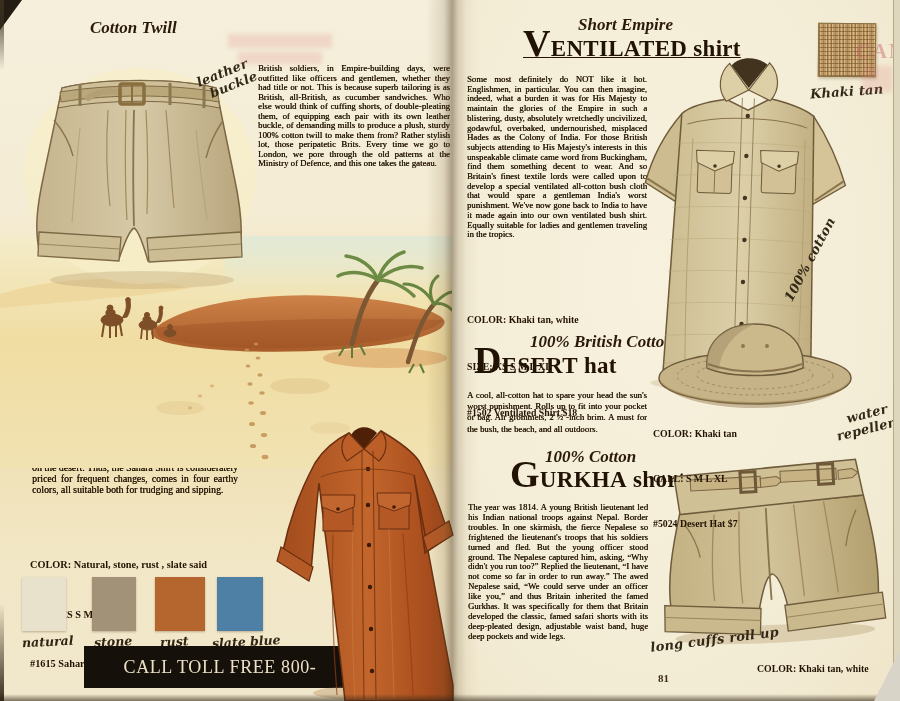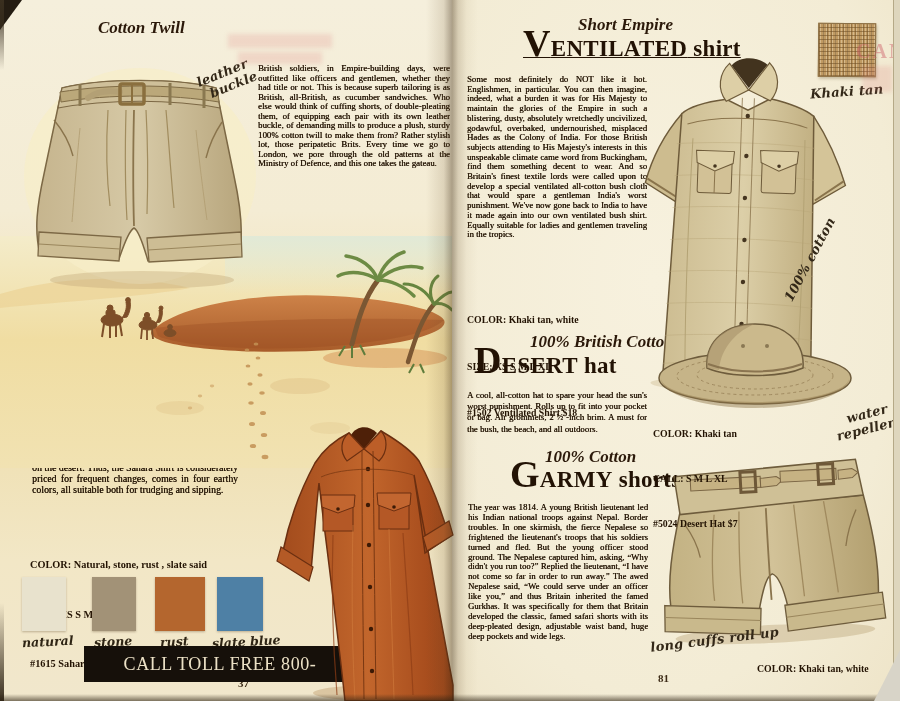--- a/index.html
+++ b/index.html
@@ -17,21 +17,21 @@
   .title .cap{font-size:38px;line-height:.85;}
   .title .caps{font-size:23px;}
   .title .small{font-size:23px;font-weight:600;}
   .body{font-size:8.8px;line-height:9.5px;color:#241505;text-align:justify;
     text-shadow:.25px 0 0 currentColor;z-index:3;overflow:hidden;hyphens:auto;}
   .spec{font-weight:700;color:#231303;z-index:3;white-space:pre-wrap;}
   .spec div{white-space:nowrap;}
   .hand{font-family:"DejaVu Serif",serif;font-style:italic;font-weight:700;
     font-size:13px;color:#332818;z-index:5;white-space:nowrap;letter-spacing:.2px;}
   .pagenum{font-weight:700;font-size:11px;color:#3c2b16;z-index:3;}
-  #banner{left:84px;top:646px;width:272px;height:36px;background:#16100a;z-index:4;
+  #banner{left:84px;top:646px;width:272px;height:42px;background:#16100a;z-index:4;
     display:flex;align-items:center;justify-content:center;color:#ece1c6;
     font-size:18px;letter-spacing:.6px;}
   .swatch{position:absolute;top:577px;height:54px;z-index:3;box-shadow:0 1px 2px rgba(90,70,40,.35);}
   .swatch-label{position:absolute;top:634px;z-index:3;transform:rotate(-3deg);
     font-family:"DejaVu Serif",serif;font-style:italic;font-weight:700;font-size:12.5px;color:#2e2414;}
   #fabric-swatch{left:818px;top:23px;width:56px;height:52px;z-index:3;transform:rotate(.5deg);
     background-color:#c09a62;border:1px solid #8a6f46;box-shadow:1px 2px 3px rgba(100,80,40,.3);
     background-image:
       repeating-linear-gradient(0deg, rgba(110,78,36,.55) 0 1px, transparent 1px 4px),
       repeating-linear-gradient(90deg, rgba(110,78,36,.5) 0 1px, transparent 1px 4px),
@@ -123,21 +123,21 @@
       <ellipse cx="265" cy="221" rx="3.4" ry="2.2"></ellipse>
       <ellipse cx="212" cy="150" rx="2.2" ry="1.4" opacity=".6"></ellipse>
         <ellipse cx="200" cy="160" rx="2.2" ry="1.4" opacity=".6"></ellipse>
       <ellipse cx="190" cy="172" rx="2.2" ry="1.4" opacity=".6"></ellipse>
     </g>
     <ellipse cx="300" cy="150" rx="30" ry="8" fill="#d8b478" opacity=".3"></ellipse>
     <ellipse cx="180" cy="172" rx="24" ry="7" fill="#d8b478" opacity=".25"></ellipse>
     <ellipse cx="330" cy="192" rx="20" ry="6" fill="#d8b478" opacity=".2"></ellipse>
   </svg>
 
-  <div class="abs kicker" style="left:98px;top:18px;text-align:right;">Cotton Twill</div>
+  <div class="abs kicker" style="left:90px;top:18px;text-align:right;">Cotton Twill</div>
   <div class="abs hand" style="left:198px;top:64px;transform:rotate(-22deg);line-height:15px;">
     <div>leather</div>
     <div style="margin-left:8px;">buckle</div>
   </div>
 
   <svg class="art" style="left:20px;top:58px;" width="238" height="240" viewBox="0 0 238 240">
     <defs>
       <linearGradient id="bg2" x1="0" y1="0" x2="1" y2="0">
         <stop offset="0" stop-color="#c6b58e"></stop>
           <stop offset=".5" stop-color="#d6c9a6"></stop>
@@ -325,21 +325,21 @@
     <div>CALL: S M L XL</div>
     <div>#5024 Desert Hat $7</div>
   </div>
   <div class="abs hand" style="left:834px;top:406px;transform:rotate(-14deg);line-height:15px;">
     <div style="margin-left:14px;">water</div>
     <div>repellent</div>
   </div>
 
   <div class="abs kicker" style="left:545px;top:447px;">100% Cotton</div>
   <div class="abs title" style="left:510px;top:458px;">
-    <span class="cap">G</span><span class="caps">ARMY</span><span class="small"> shorts</span>
+    <span class="cap">G</span><span class="caps">URKHA</span><span class="small"> shorts</span>
   </div>
   <div class="abs body" style="left:468px;top:503px;width:180px;height:152px;font-size:8.7px;line-height:9.9px;">The year was 1814. A young British lieutenant led his Indian national troops against Nepal. Border troubles. In one skirmish, the fierce Nepalese so frightened the lieutenant's troops that his soldiers turned and fled. But the young officer stood ground. The Nepalese captured him, asking, “Why didn't you run too?” Replied the lieutenant, “I have not come so far in order to run away.” The awed Nepalese said, “We could serve under an officer like you,” and thus Britain inherited the famed Gurkhas. It was specifically for them that Britain developed the classic, famed safari shorts with its deep-pleated design, adjustable waist band, huge deep pockets and wide legs.</div>
 
   <svg class="art" style="left:646px;top:450px;" width="246" height="200" viewBox="0 0 246 200">
     <defs>
       <linearGradient id="gg" x1="0" y1="0" x2="1" y2="0">
         <stop offset="0" stop-color="#c3b283"></stop>
           <stop offset=".5" stop-color="#d2c298"></stop>
           <stop offset="1" stop-color="#b3a070"></stop>
       </linearGradient>

